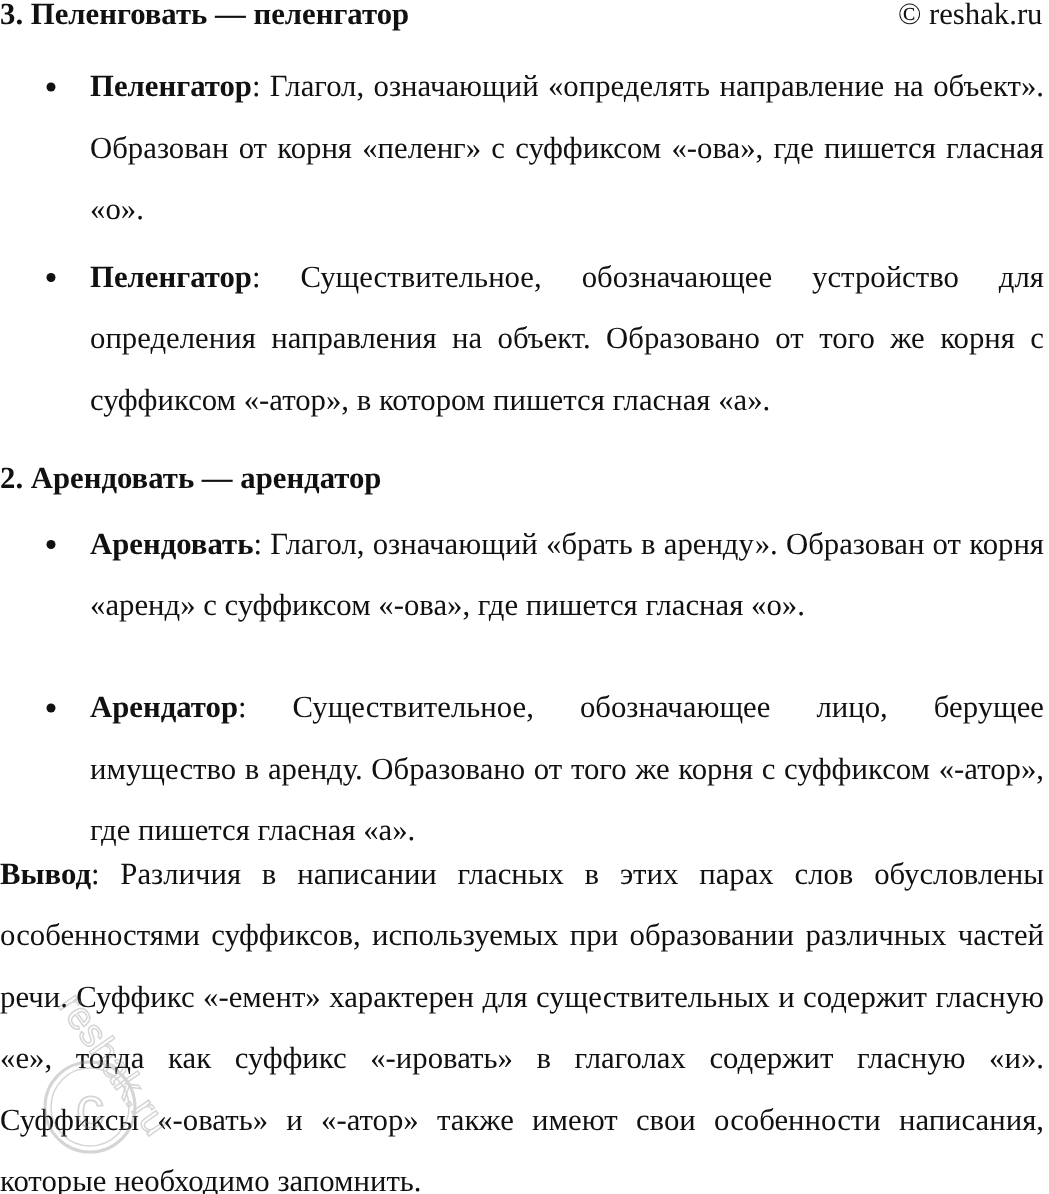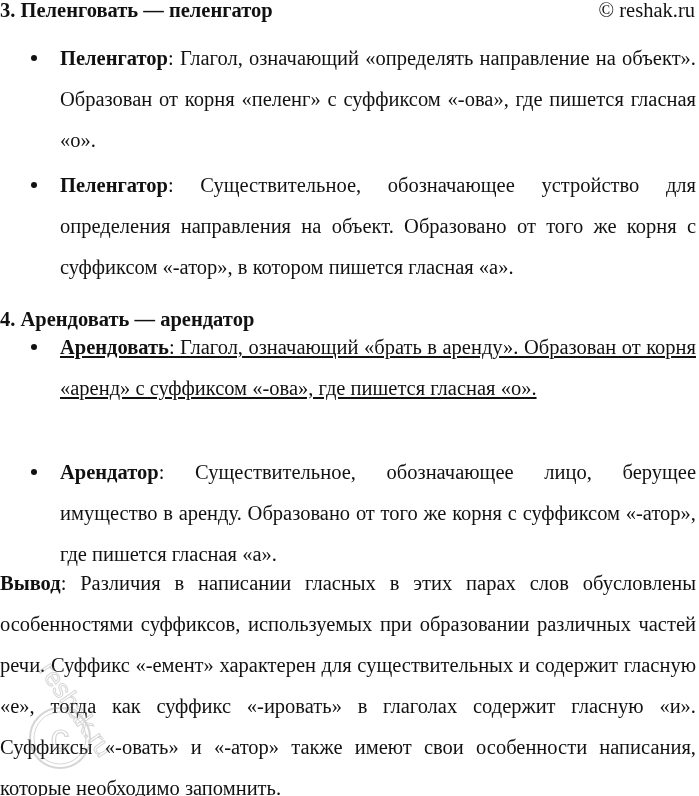--- a/index.html
+++ b/index.html
@@ -36,23 +36,23 @@
 <div class="bullet-item last-line-left" style="top:38px;">
   <span class="bullet-dot"></span>
   <span class="term">Пеленгатор</span><span>: Глагол, означающий «определять направление на объект». Образован от корня «пеленг» с суффиксом «-ова», где пишется гласная «о».</span>
 </div>
 
 <div class="bullet-item last-line-left" style="top:165px;">
   <span class="bullet-dot"></span>
   <span class="term">Пеленгатор</span><span>: Существительное, обозначающее устройство для определения направления на объект. Образовано от того же корня с суффиксом «-атор», в котором пишется гласная «а».</span>
 </div>
 
-<div class="heading" style="top:307px;">4. Арендовать — арендатор</div>
+<div class="heading" style="top:307px;">2. Арендовать — арендатор</div>
 
-<div class="bullet-item last-line-left" style="top:327px;text-decoration:underline;">
+<div class="bullet-item last-line-left" style="top:343px;">
   <span class="bullet-dot"></span>
   <span class="term">Арендовать</span><span>: Глагол, означающий «брать в аренду». Образован от корня «аренд» с суффиксом «-ова», где пишется гласная «о».</span>
 </div>
 
 <div class="bullet-item last-line-left" style="top:452px;">
   <span class="bullet-dot"></span>
   <span class="term">Арендатор</span><span>: Существительное, обозначающее лицо, берущее имущество в аренду. Образовано от того же корня с суффиксом «-атор», где пишется гласная «а».</span>
 </div>
 
 <div class="para last-line-left" style="top:563px;">

